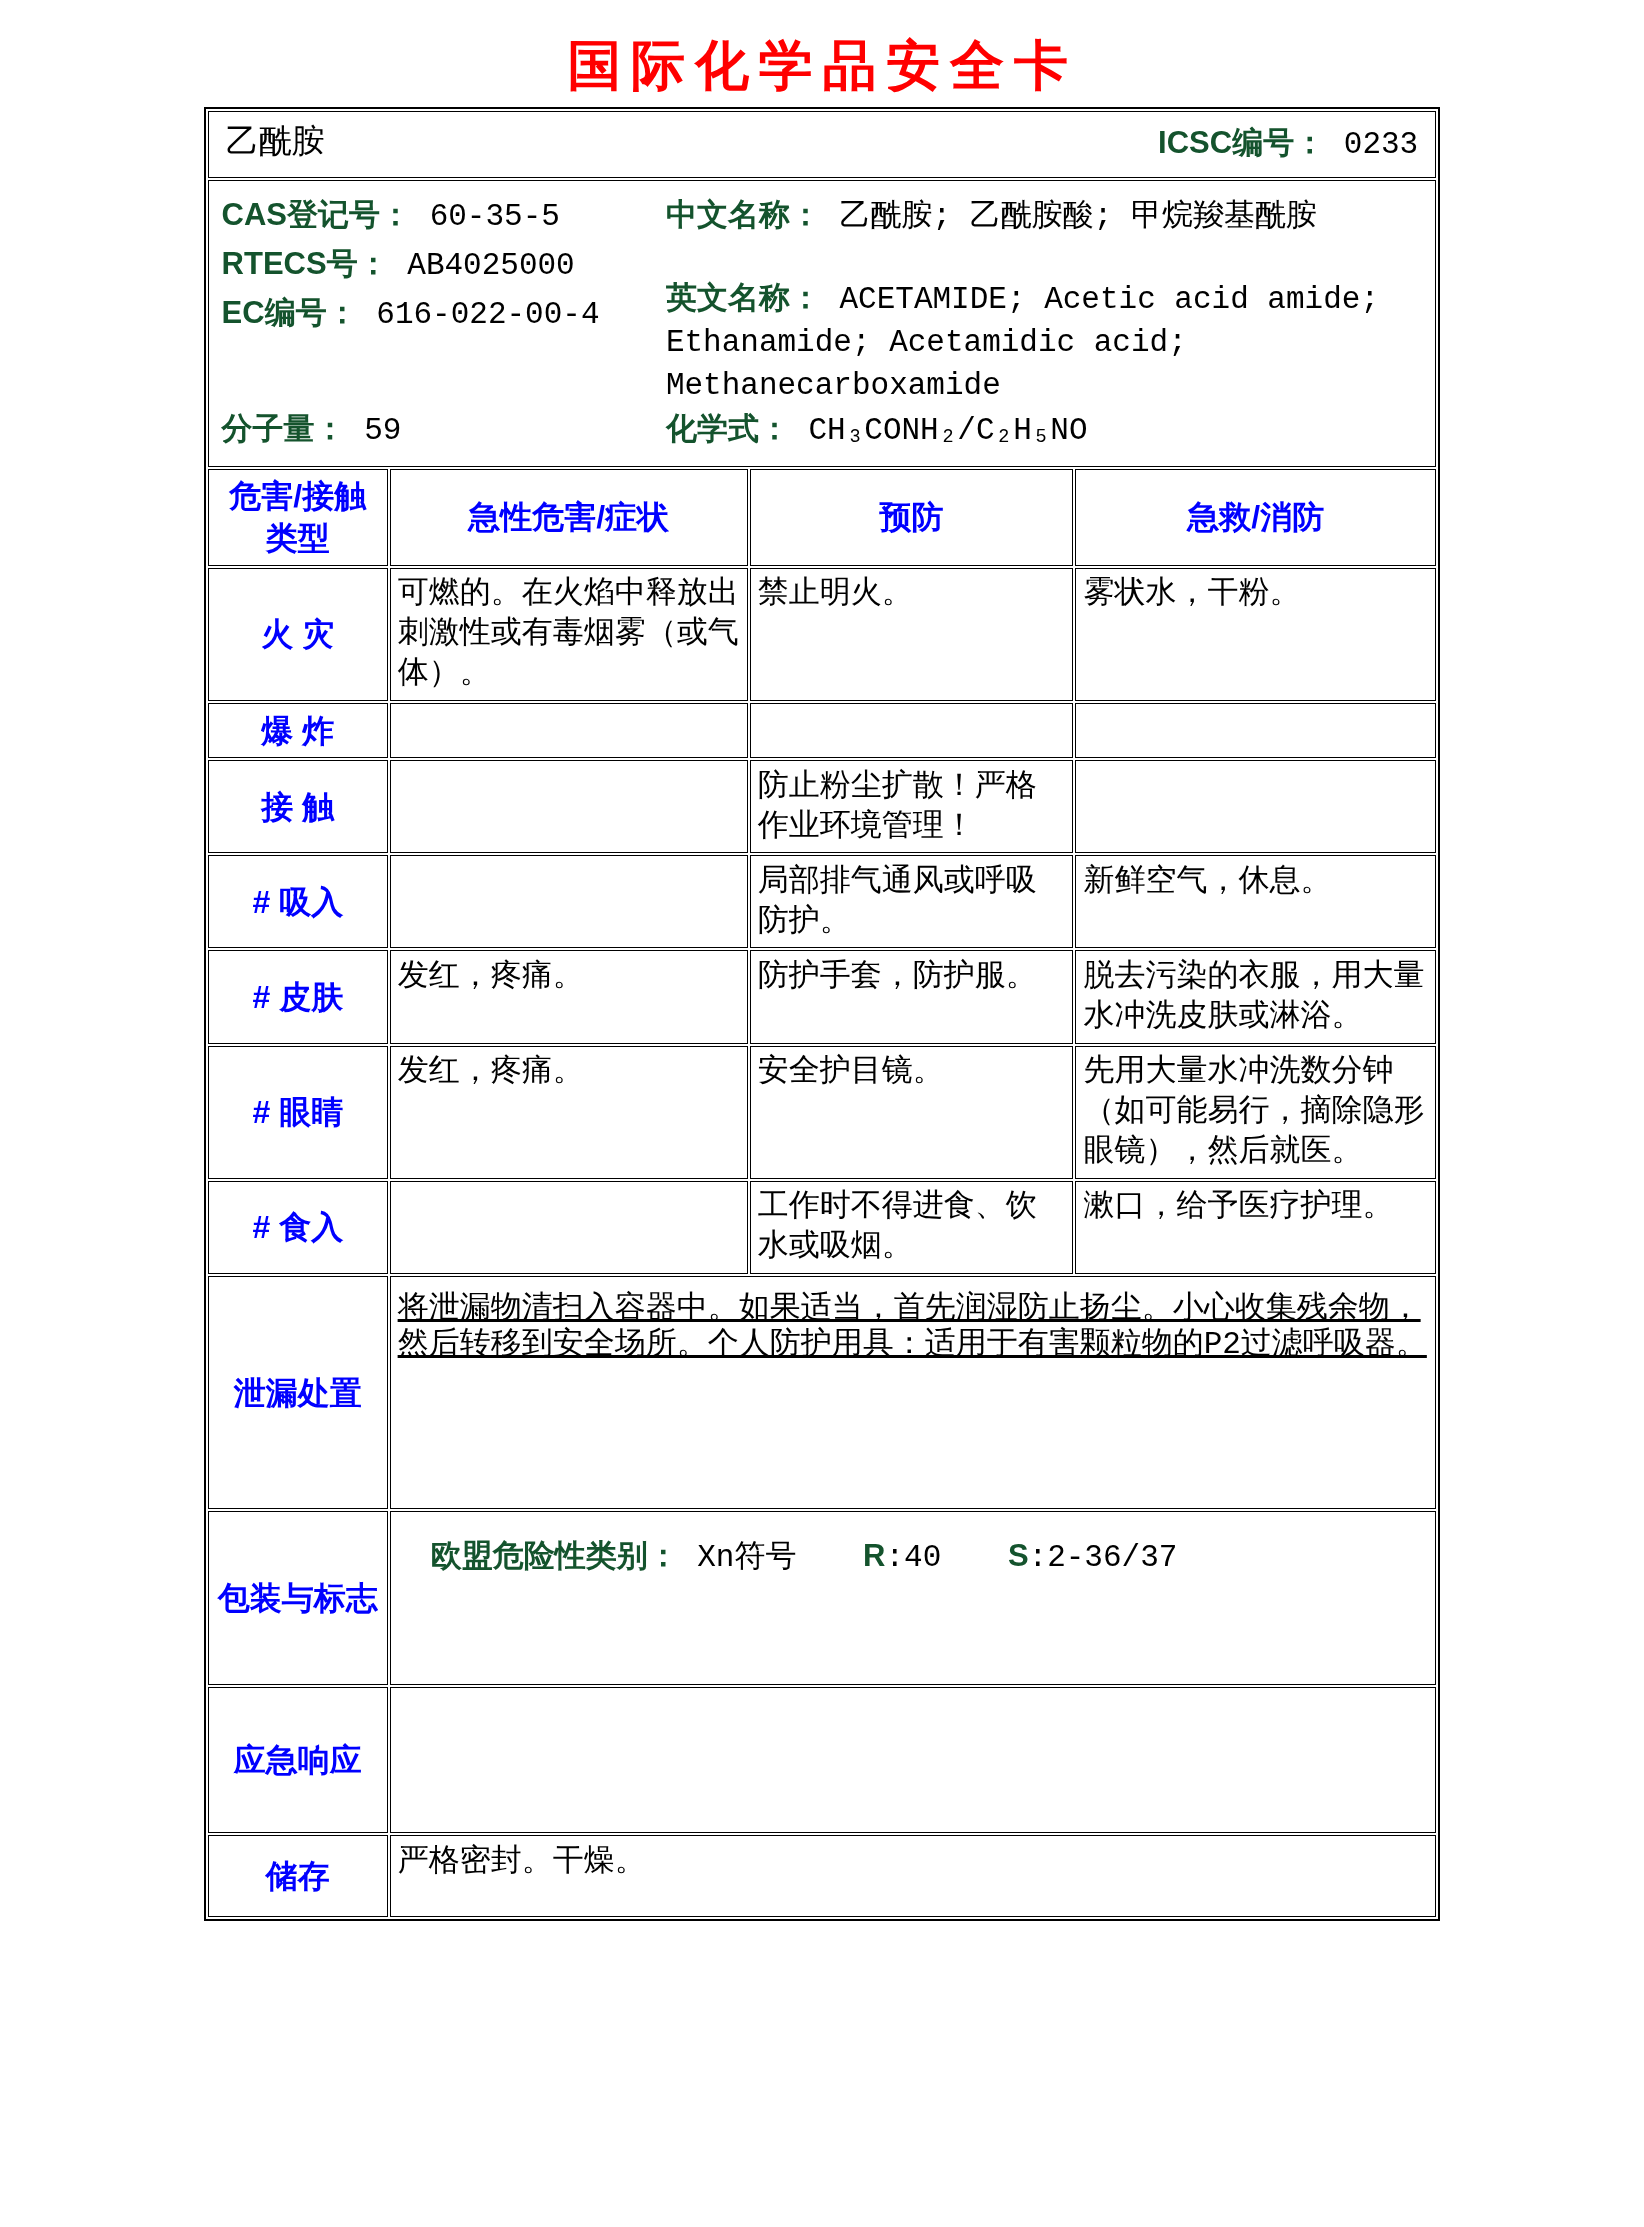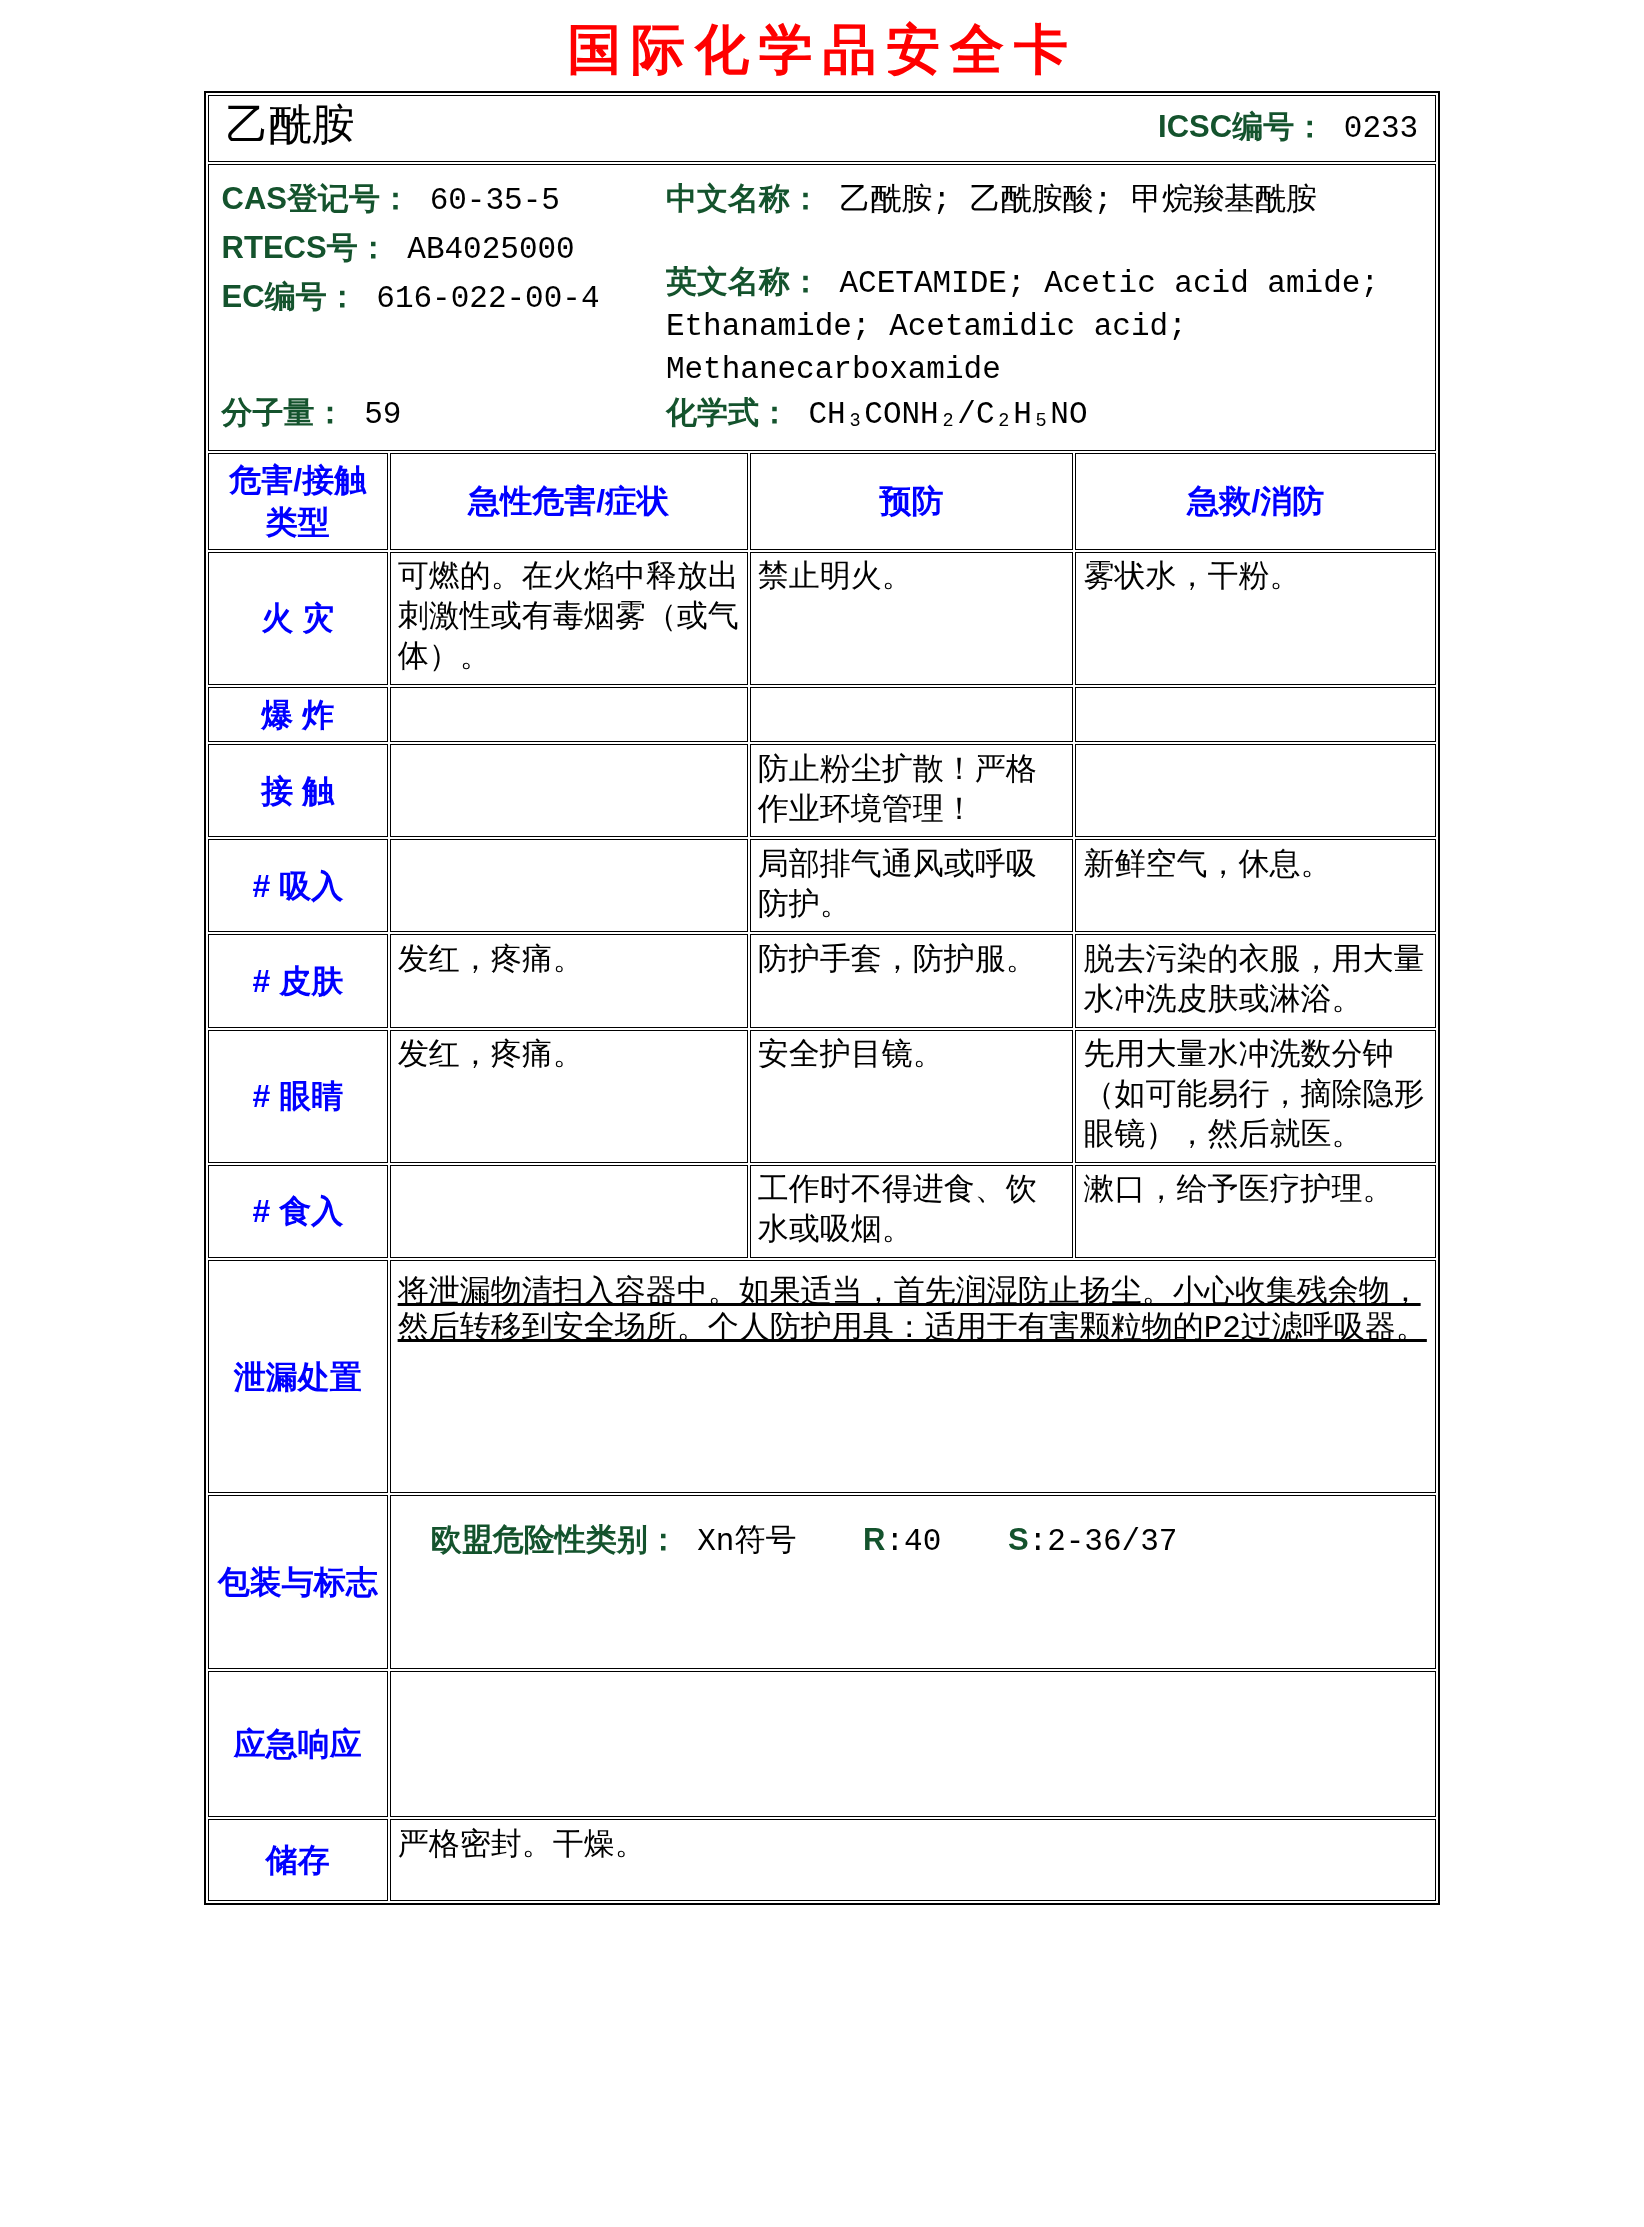--- a/index.html
+++ b/index.html
@@ -5,21 +5,21 @@
   * { margin: 0; padding: 0; box-sizing: border-box; }
   html, body { background: #ffffff; }
   body {
     width: 1645px;
     height: 2227px;
     position: relative;
     font-family: "Liberation Serif", "DejaVu Serif", serif;
     color: #000000;
   }
   .doc-title {
-    padding-top: 18px;
+    padding-top: 34px;
     text-align: center;
     color: #ff0000;
     font-weight: bold;
     font-size: 54px;
     line-height: 63px;
     letter-spacing: 9.8px;
     font-family: "Liberation Sans", "DejaVu Sans", sans-serif;
   }
   .card {
     margin-left: 204px;
@@ -80,21 +80,21 @@
   .rh-emer td { height: 146px; }
   .rh-stor td { height: 82px; }
 
   .name-flex {
     height: 100%;
     display: flex;
     justify-content: space-between;
     align-items: center;
     padding: 0 9.8px;
   }
-  .name-flex .substance { font-size: 43px; }
+  .name-flex .substance { font-size: 33px; }
   .info-flex { display: flex; height: 100%; padding: 4.2px 5.6px; }
   .info-left {
     width: 37%;
     display: flex;
     flex-direction: column;
     justify-content: space-between;
   }
   .info-right {
     width: 63%;
     display: flex;

